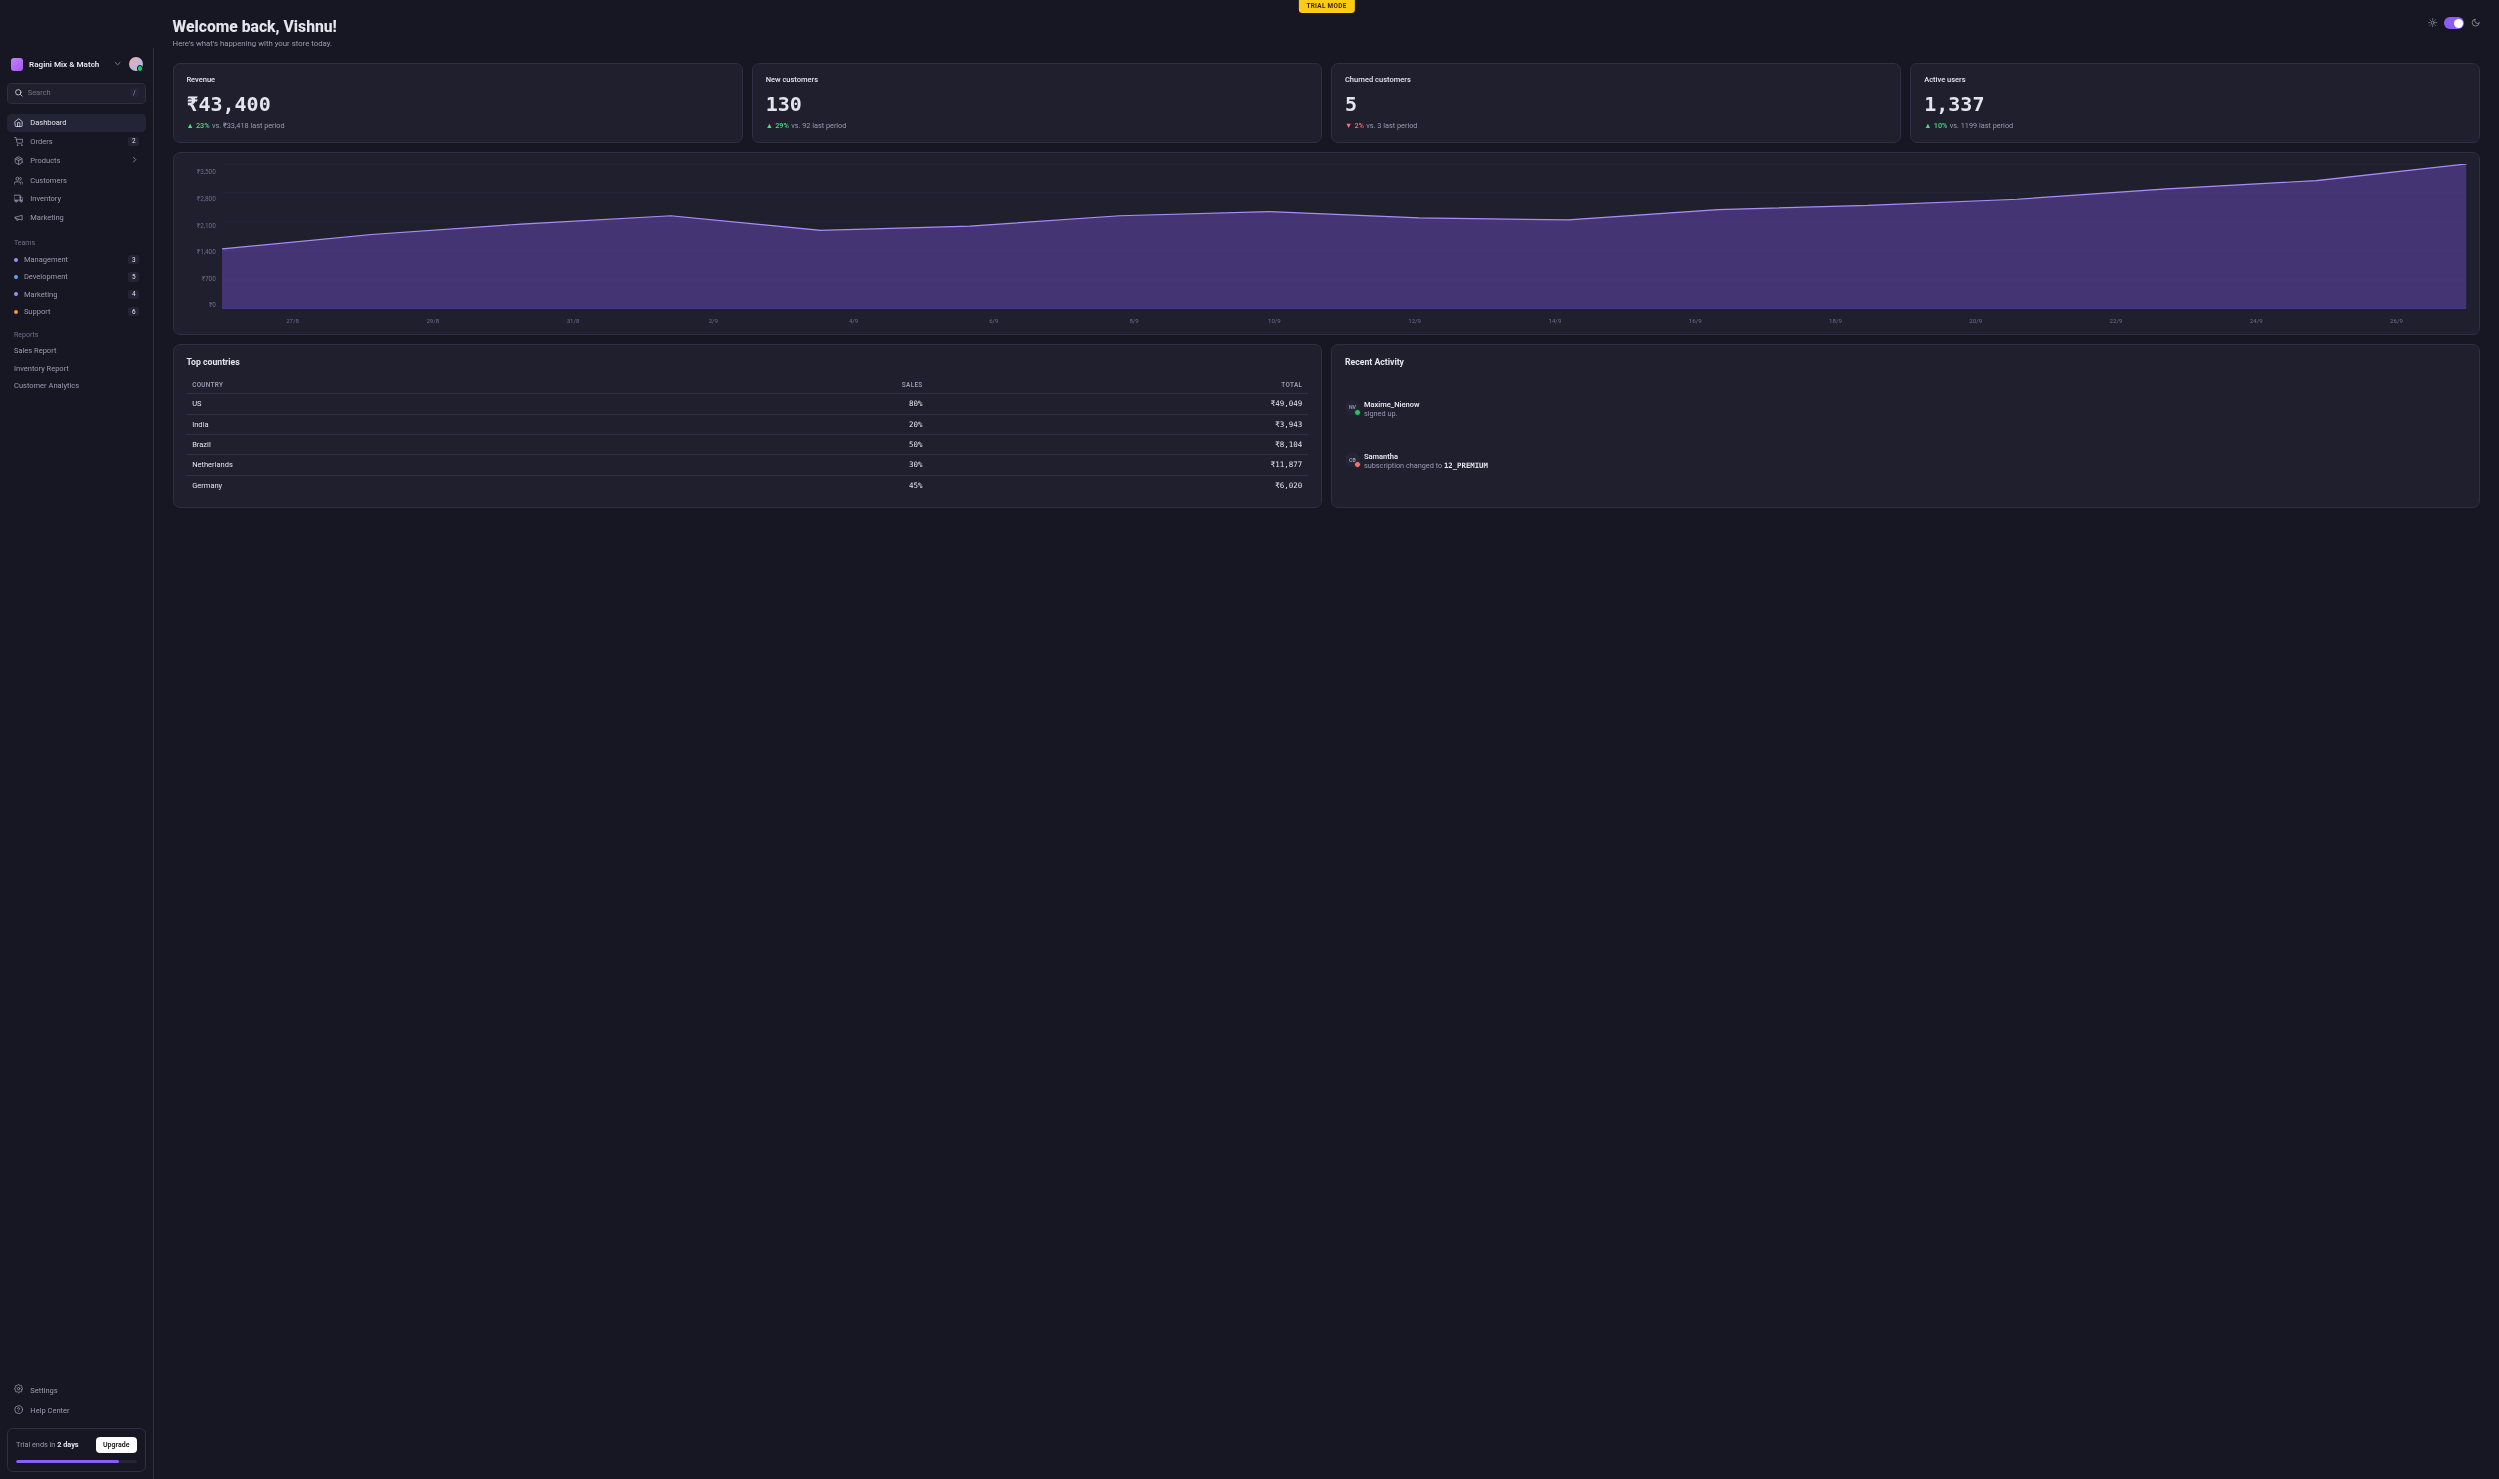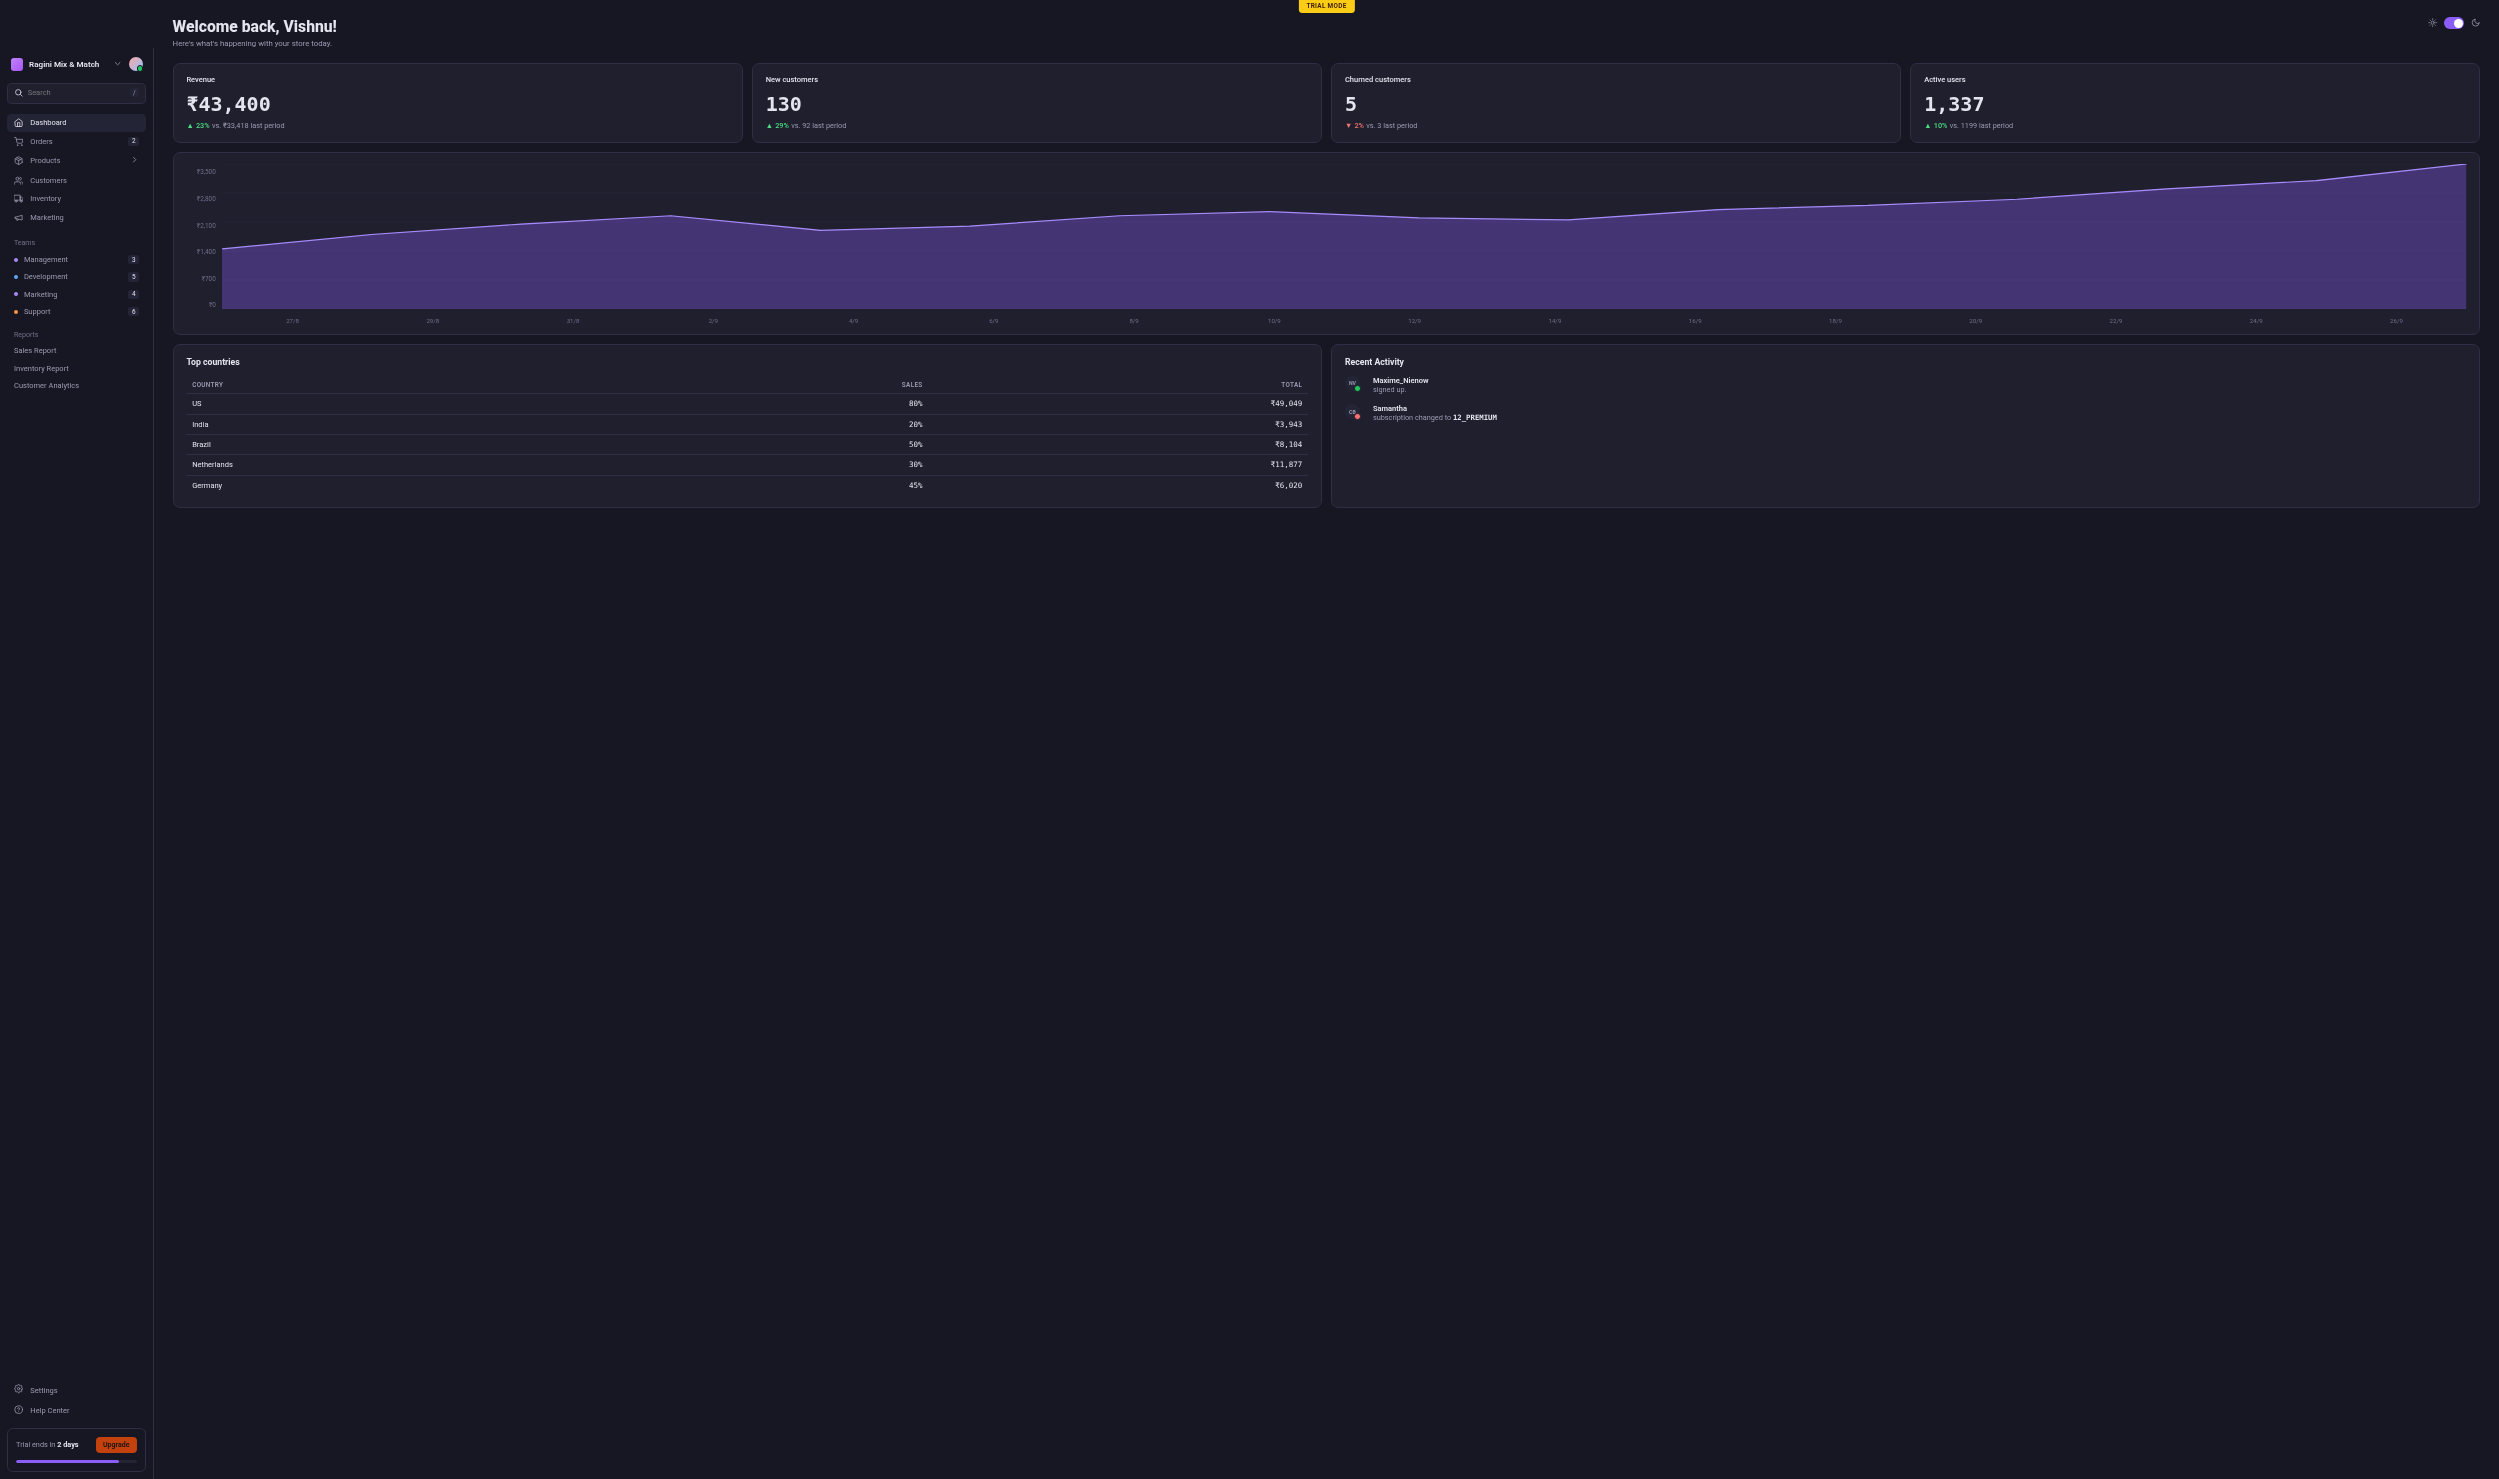--- a/index.html
+++ b/index.html
@@ -50,21 +50,21 @@
 
   .report-item { display:block; padding:4.1px 14px; color:var(--text-dim); cursor:pointer; font-size:7.5px; }
 
   .sb-footer { margin-top:auto; }
   .footer-item { display:flex; align-items:center; gap:7px; padding:4.6px 14px; color:var(--text-dim); cursor:pointer; font-size:7.5px; }
 
   .trial-box { margin:7px; padding:8.1px; border:0.6px solid var(--border); border-radius:5.8px; }
   .trial-row { display:flex; align-items:center; justify-content:space-between; margin-bottom:7px; }
   .trial-text { font-size:7.3px; color:var(--text-dim); }
   .trial-text b { color: var(--text); }
-  .upgrade-btn { background:#c2410c; color:#111; border:none; border-radius:4.1px; padding:4.1px 7.5px; font-weight:600; font-size:7px; cursor:pointer; }
+  .upgrade-btn { background:#ffffff; color:#111; border:none; border-radius:4.1px; padding:4.1px 7.5px; font-weight:600; font-size:7px; cursor:pointer; }
   .trial-bar { height:2.9px; background:var(--bg3); border-radius:1.7px; overflow:hidden; }
   .trial-fill { height:100%; width:85%; background:var(--accent); border-radius:1.7px; }
 
   
   .main { flex:1; overflow-y:auto; padding:0 18.6px 18.6px; position:relative; }
 
   .trial-mode { position:absolute; left:50%; top:0; transform:translateX(-50%); background:#facc15; color:#422006; font-weight:700; font-size:6.4px; letter-spacing:0.3px; padding:2.3px 8.1px; border-radius:0 0 3.5px 3.5px; }
 
   .topbar { display:flex; align-items:flex-start; justify-content:space-between; padding-top:17.4px; }
   .welcome h1 { font-size:15.7px; font-weight:800; margin-bottom:2.3px; }
@@ -95,21 +95,21 @@
   .panel-title { font-size:8.7px; font-weight:700; margin-bottom:9.3px; }
 
   table { width:100%; border-collapse:collapse; }
   th { text-align:left; font-size:6.4px; letter-spacing:0.3px; color:var(--text-dim); font-weight:600; padding:4.6px 5.8px; border-bottom:0.6px solid var(--border); }
   th.r, td.r { text-align:right; }
   td { padding:5.2px 5.8px; font-size:7.5px; border-bottom:0.6px solid var(--border); }
   tbody tr:last-child td { border-bottom:none; }
   td.mono { font-family:ui-monospace,monospace; }
 
   .activity { display:flex; flex-direction:column; gap:10.5px; }
-  .act-item { display:flex; gap:13px; }
+  .act-item { display:flex; gap:4px;margin-top:24px; }
   .act-avatar { width:15px; height:15px; border-radius:50%; background:var(--bg3); display:flex; align-items:center; justify-content:center; font-size:5.2px; font-weight:700; color:var(--text-dim); position:relative; flex-shrink:0; }
   .act-avatar::after { content:""; position:absolute; bottom:-0.6px; right:-0.6px; width:4.6px; height:4.6px; border-radius:50%; border:1.2px solid var(--bg2); }
   .act-avatar.online::after { background:#22c55e; }
   .act-avatar.busy::after { background:#f87171; }
   .act-body .name { font-size:7.5px; font-weight:600; }
   .act-body .desc { font-size:7.3px; color:var(--text-dim); }
   .act-body .desc b { color:var(--text); font-weight:600; font-family:ui-monospace,monospace; }
 
   svg.ico { width:9.3px; height:9.3px; stroke:currentColor; fill:none; stroke-width:2; stroke-linecap:round; stroke-linejoin:round; }
 </style>

